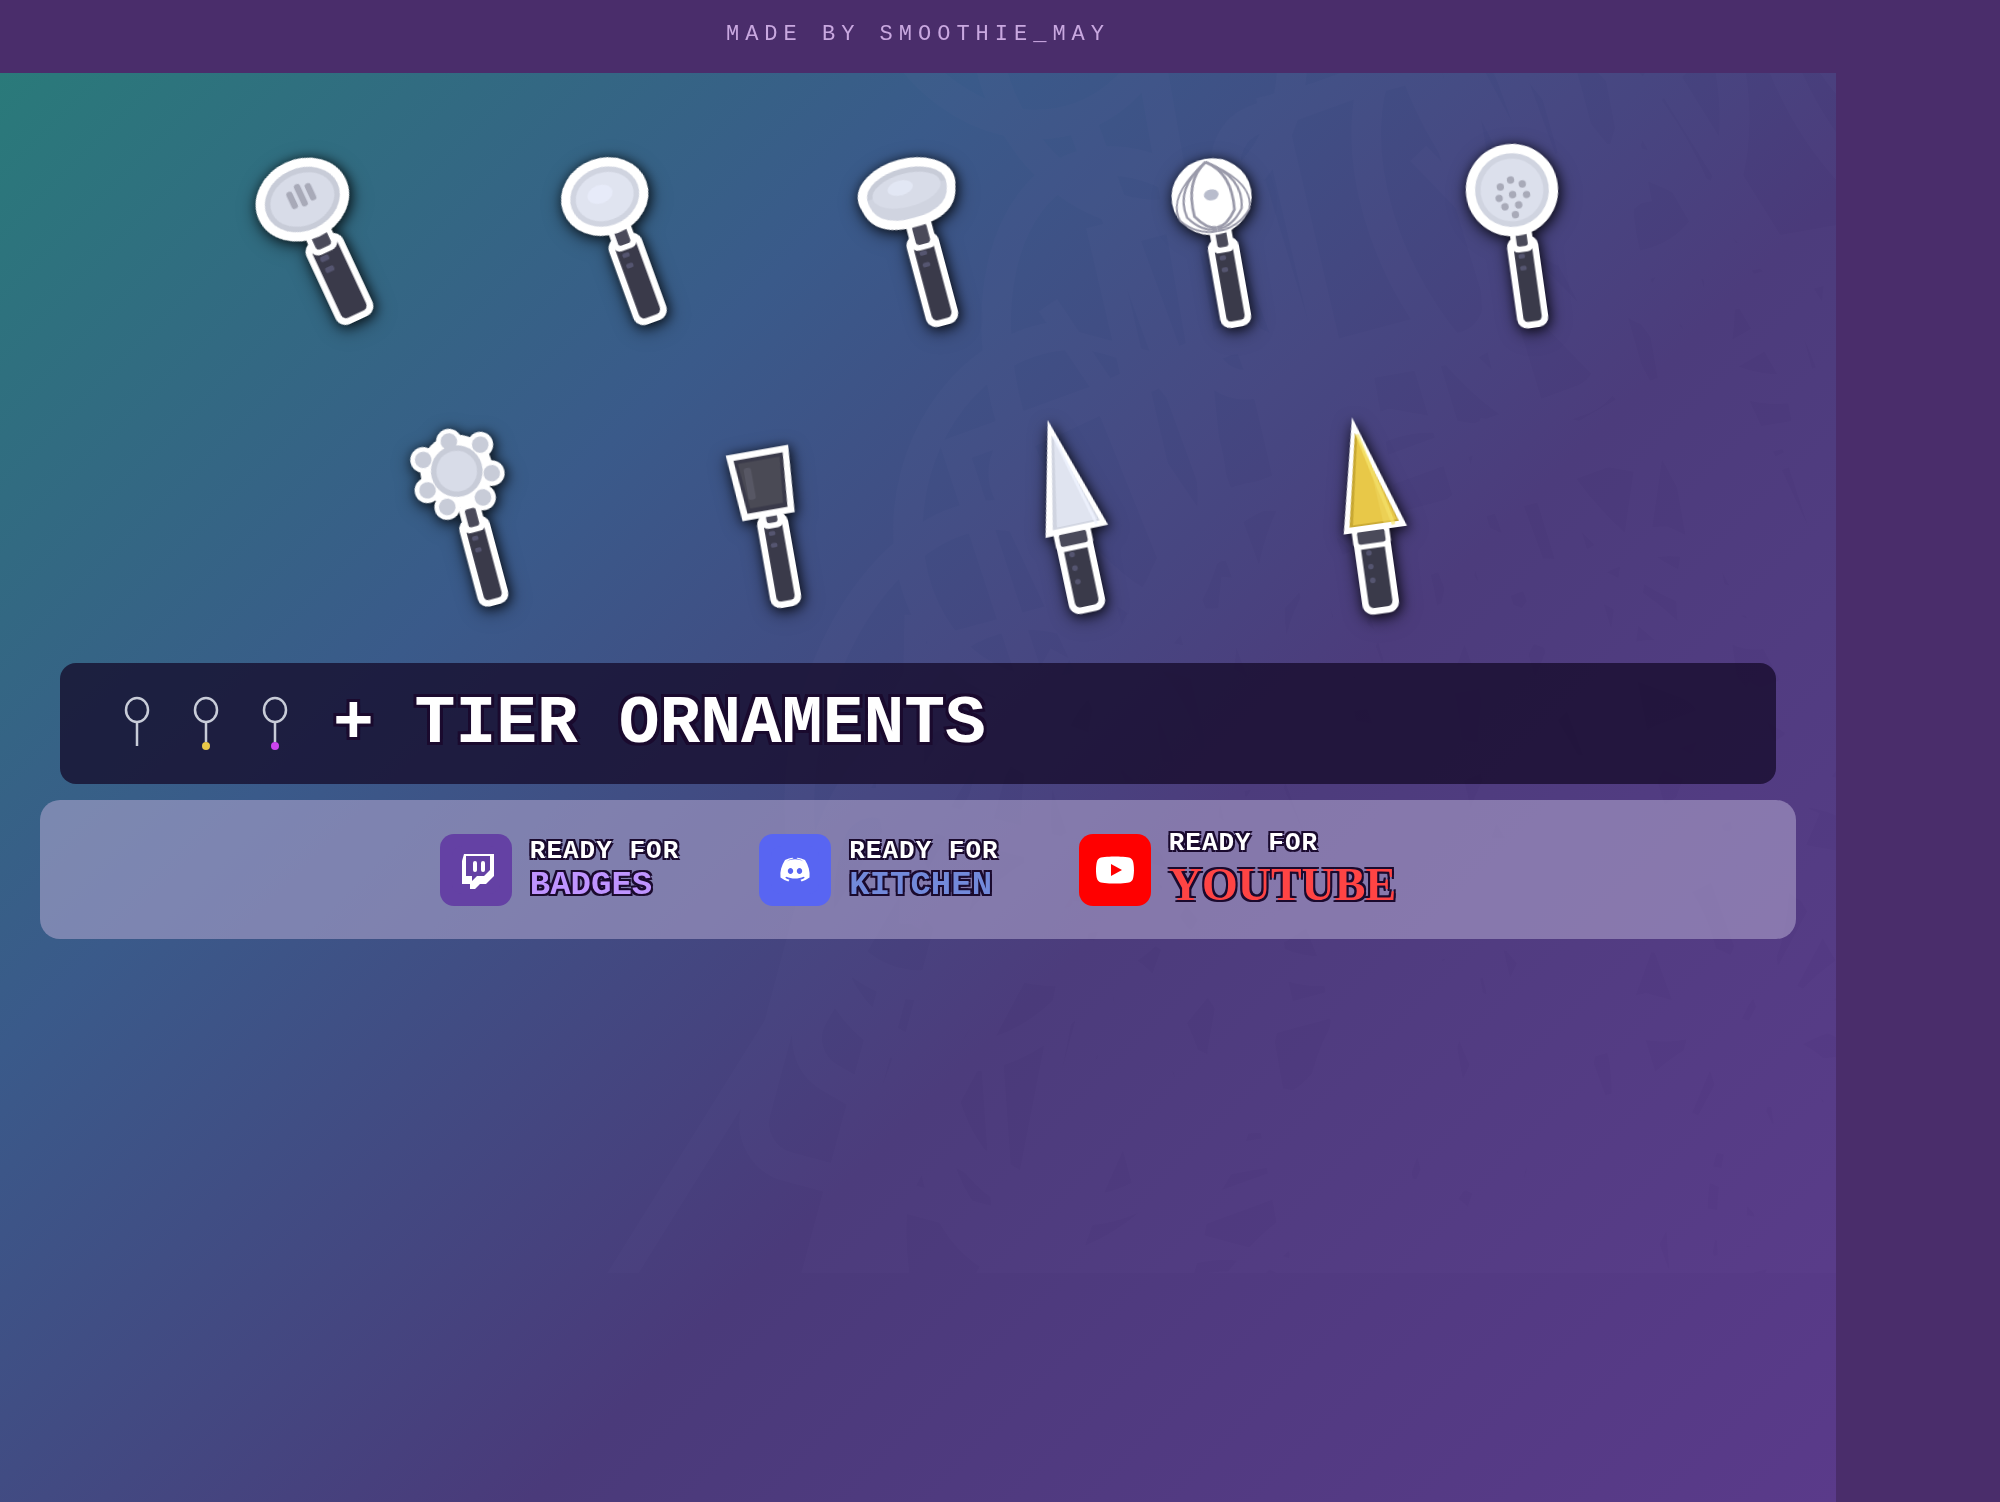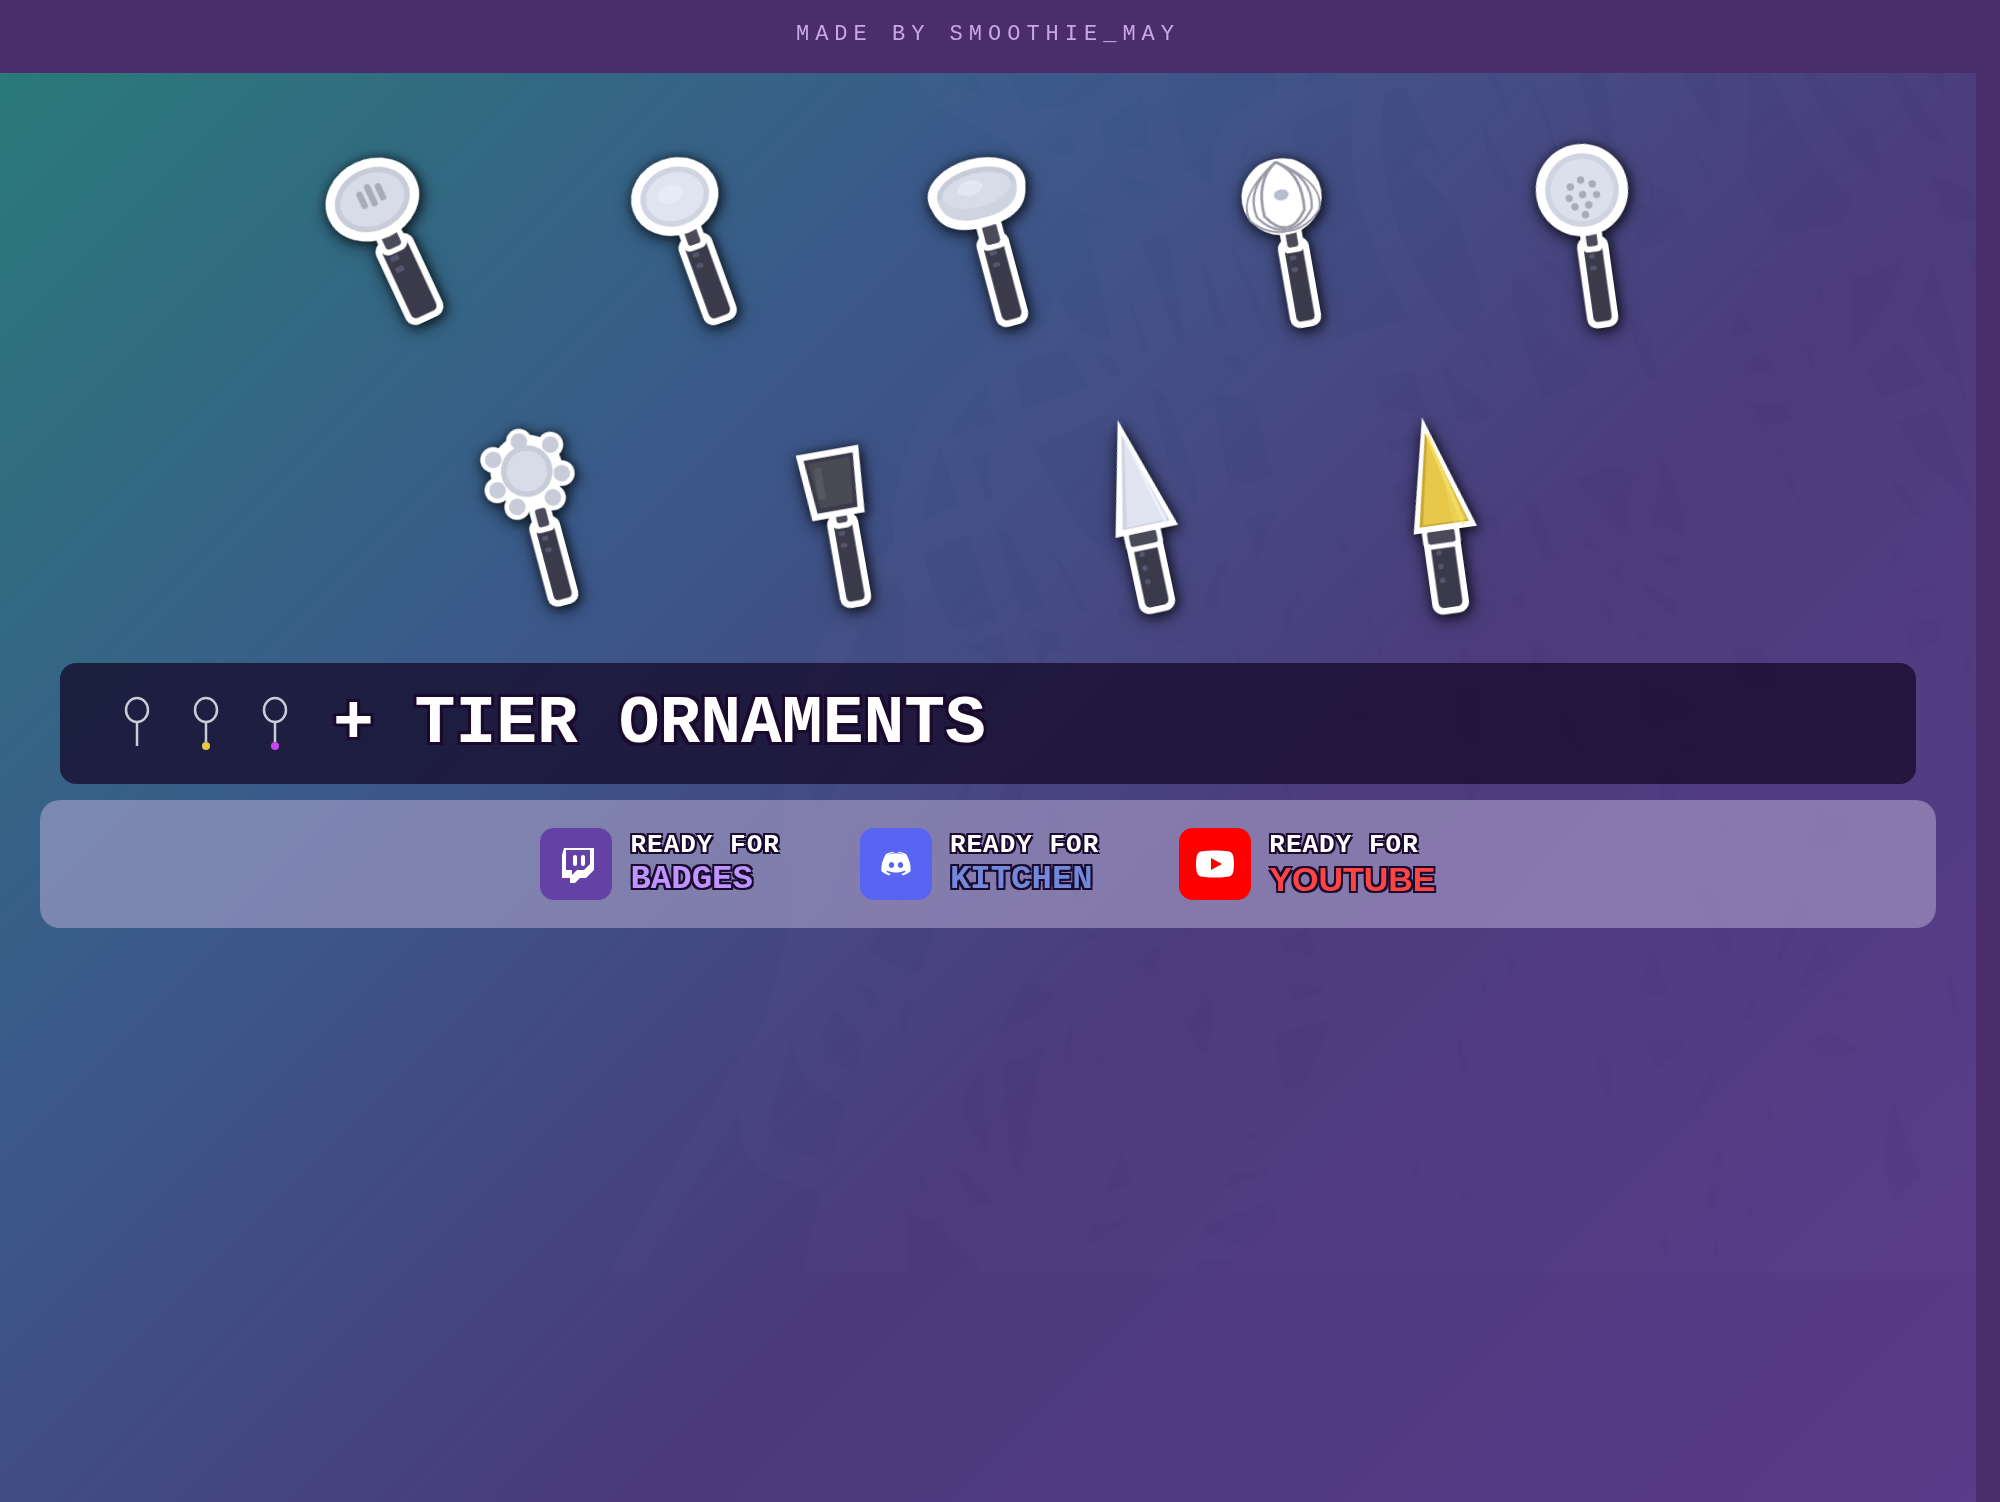--- a/index.html
+++ b/index.html
@@ -6,21 +6,21 @@
 
     body {
       width: 2000px;
       height: 1502px;
       overflow: hidden;
       font-family: 'Courier New', monospace;
       background: #4a2d6b;
     }
 
     .main-container {
-      width: 1976px;
+      width: 1836px;
       height: 1502px;
       position: relative;
       display: flex;
       flex-direction: column;
     }
 
     
     .header {
       background: #4a2d6b;
       padding: 22px 40px 18px;
@@ -221,24 +221,24 @@
       color: #7289da;
       font-family: 'Courier New', monospace;
       text-shadow:
         -2px -2px 0 #1a0a2e,
         2px -2px 0 #1a0a2e,
         -2px 2px 0 #1a0a2e,
         2px 2px 0 #1a0a2e;
     }
 
     .platform-name-youtube {
-      font-size: 34px;
+      font-size: 46px;
       font-weight: 900;
       color: #ff4444;
-      font-family: Liberation Sans, sans-serif;
+      font-family: Liberation Serif, serif;
       text-shadow:
         -2px -2px 0 #1a0a2e,
         2px -2px 0 #1a0a2e,
         -2px 2px 0 #1a0a2e,
         2px 2px 0 #1a0a2e;
     }
   </style>
 </head>
 <body>
 

